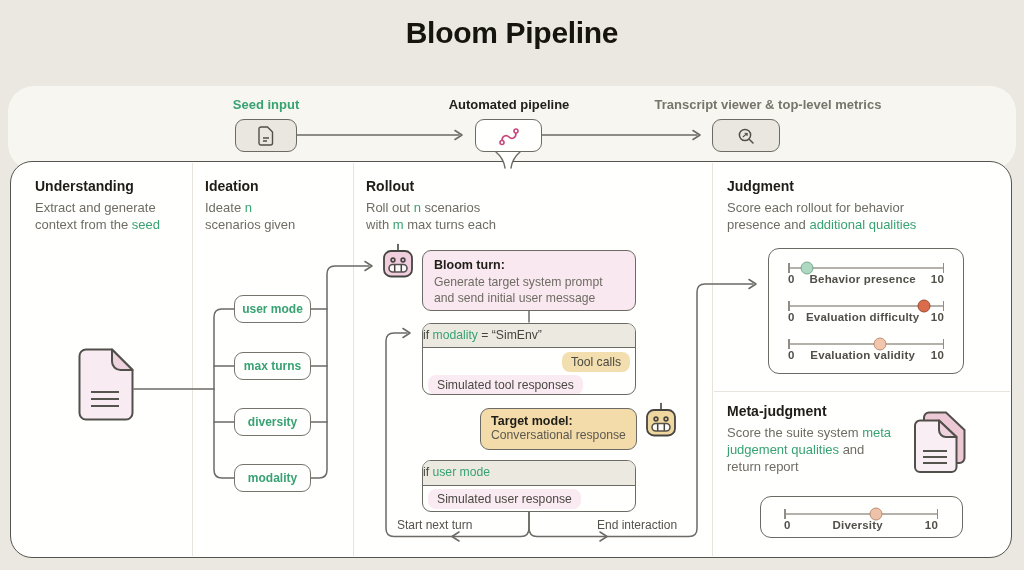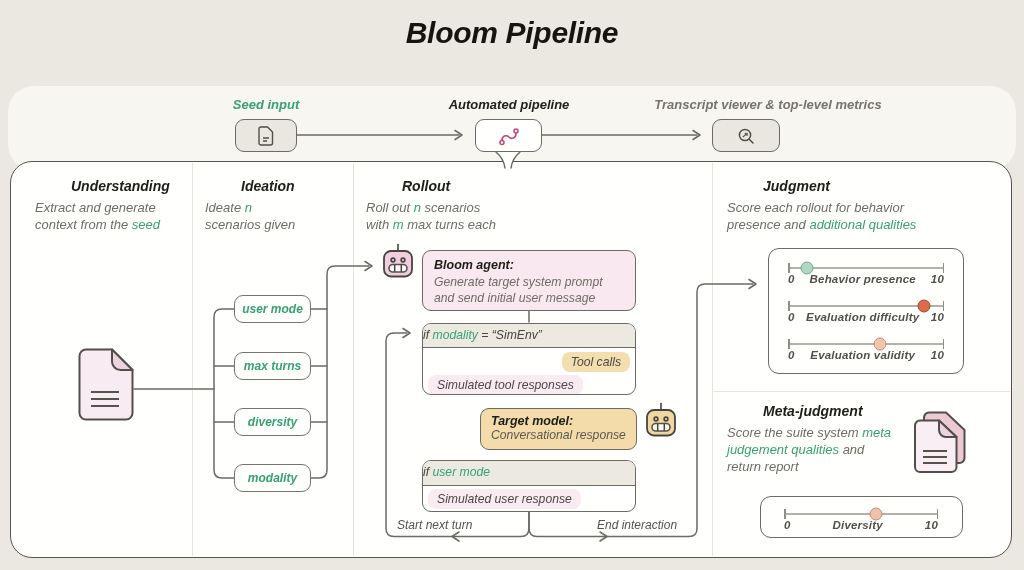--- a/index.html
+++ b/index.html
@@ -1,26 +1,26 @@
 <!DOCTYPE html>
 <html><head>
 <meta charset="utf-8">
 <style>
   html,body{margin:0;padding:0;background:#ebe8e1;}
   #canvas{position:relative;width:1024px;height:570px;background:#ebe8e1;overflow:hidden;
-          font-family:"Liberation Sans","DejaVu Sans",sans-serif;font-style:italic;-webkit-font-smoothing:antialiased;}
+          font-family:"Liberation Sans","DejaVu Sans",sans-serif;-webkit-font-smoothing:antialiased;}
   .abs{position:absolute;}
   #page-title{left:0;right:0;top:16px;text-align:center;font-size:30px;font-weight:700;color:#15140f;letter-spacing:-.3px;z-index:2;}
   #top-strip{left:8px;top:86px;width:1008px;height:84px;background:#f8f6f0;border-radius:26px;z-index:1;}
   #main-box{left:10px;top:161px;width:1002px;height:397px;background:#fffffe;border:1.5px solid #55544e;border-radius:22px;z-index:1;box-sizing:border-box;}
   .vdiv{width:1px;background:#e6e4dc;z-index:2;}
   .hdiv{height:1px;background:#e6e4dc;z-index:2;}
   .flow-label{top:97px;font-size:13px;font-weight:700;text-align:center;z-index:4;}
   .icon-box{top:119px;height:33px;border:1.3px solid #6b6a64;border-radius:9px;z-index:4;display:flex;align-items:center;justify-content:center;box-sizing:border-box;}
-  .hdr{font-size:14px;font-weight:700;color:#1e1d18;z-index:4;margin-left:36px;}
+  .hdr{font-size:14px;font-weight:700;color:#1e1d18;z-index:4;}
   .desc{font-size:13px;color:#6e6c64;line-height:17px;z-index:4;}
   .grn{color:#38a273;}
   .pill{left:234px;width:77px;height:28px;border:1.4px solid #76746d;border-radius:9px;background:#fffffe;
         color:#38a273;font-size:12px;font-weight:700;display:flex;align-items:center;justify-content:center;z-index:4;box-sizing:border-box;}
   .node{border:1.4px solid #6b6a64;border-radius:9px;box-sizing:border-box;z-index:4;overflow:hidden;}
   .node-title{font-size:12.5px;font-weight:700;color:#1e1d18;}
   .node-body{font-size:12.2px;color:#6e6c64;line-height:15.5px;}
   .if-head{height:24px;background:#ebe9e0;border-bottom:1.4px solid #6b6a64;line-height:23px;font-size:12.2px;color:#45443e;box-sizing:border-box;}
   .chip{position:absolute;height:20px;line-height:20px;padding:0 9px;border-radius:8px;font-size:12.2px;color:#4a4943;white-space:nowrap;}
   .loop-label{font-size:12px;color:#54524c;z-index:4;}
@@ -154,21 +154,21 @@
   <svg class="abs" style="left:382px;top:242px;z-index:4" width="32" height="36" viewBox="0 0 32 36">
     <path d="M16,9 V2.5" stroke="#454440" stroke-width="1.6" stroke-linecap="round"></path>
     <rect x="2" y="9" width="28" height="25.5" rx="7" fill="#f0cede" stroke="#454440" stroke-width="1.8"></rect>
     <circle cx="11" cy="18" r="1.9" fill="none" stroke="#454440" stroke-width="1.6"></circle>
     <circle cx="21" cy="18" r="1.9" fill="none" stroke="#454440" stroke-width="1.6"></circle>
     <rect x="7" y="22.5" width="18" height="7.5" rx="3.75" fill="#ffffff" opacity="0.9" stroke="#454440" stroke-width="1.6"></rect>
     <path d="M12.7,22.8 V29.7 M19.3,22.8 V29.7" stroke="#454440" stroke-width="1.5"></path>
   </svg>
 
   <div class="abs node" style="left:422px;top:250px;width:214px;height:61px;background:#f9e8ef;padding:7px 11px">
-    <div class="node-title" style="margin-bottom:3px">Bloom agent:</div>
+    <div class="node-title" style="margin-bottom:3px">Bloom turn:</div>
     <div class="node-body">
       <span>Generate target system prompt</span><br>
       <span>and send initial user message</span>
     </div>
   </div>
 
   <div class="abs node" style="left:422px;top:323px;width:214px;height:72px;background:#fffffe">
     <div class="if-head">
       <span>if </span><span class="grn">modality</span><span> = “SimEnv”</span>
     </div>

